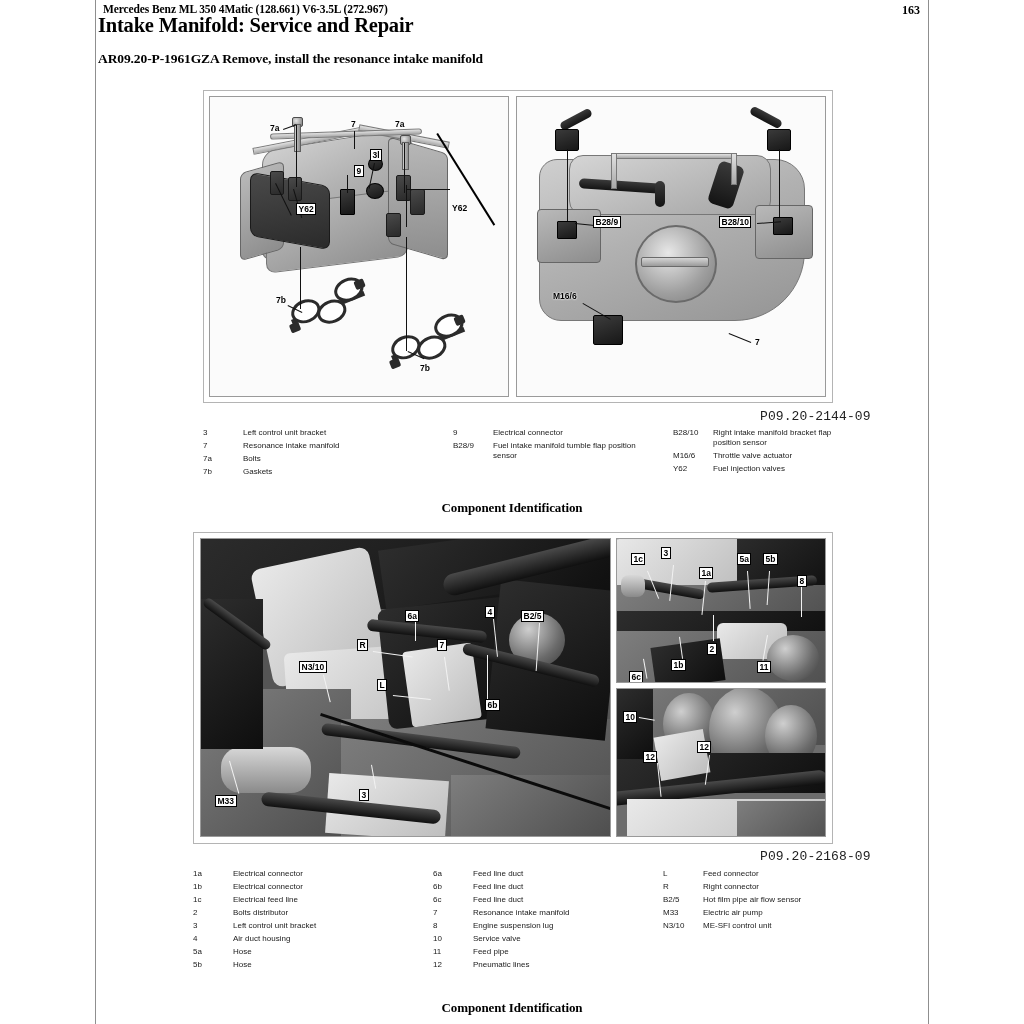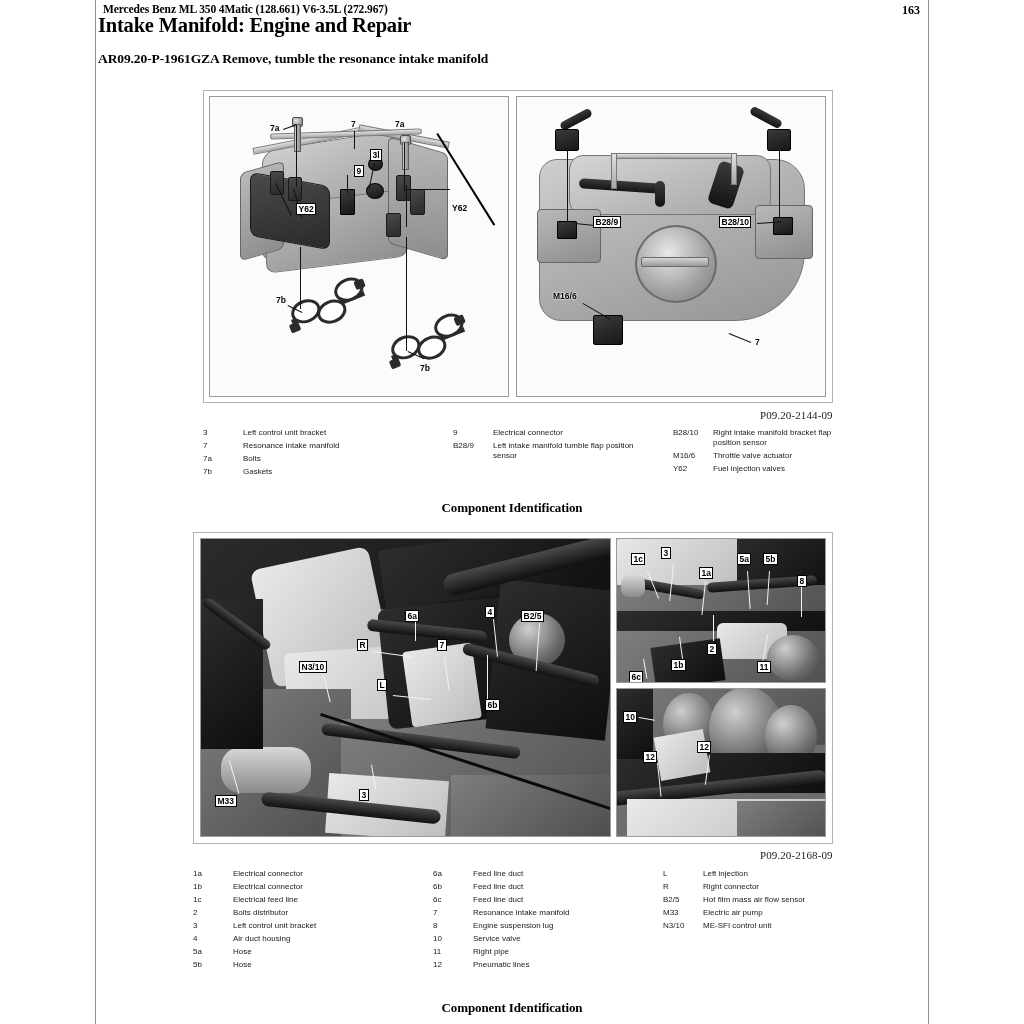--- a/index.html
+++ b/index.html
@@ -87,22 +87,22 @@
   .panel {
     position: absolute;
     border: 1px solid #9a9a9a;
     box-sizing: border-box;
     overflow: hidden;
     background: #f4f4f4;
   }
 
   .fig-id {
     position: absolute;
-    font-family: Liberation Serif, serif;
-    font-size: 11px;
+    font-family: Liberation Mono, monospace;
+    font-size: 13px;
     color: #222;
     letter-spacing: 0.1px;
     white-space: nowrap;
   }
 
   
   .fig-caption {
     position: absolute;
     width: 100%;
     text-align: center;
@@ -282,22 +282,22 @@
 </style>
 </head>
 <body>
 
 <div class="page-rule-left"></div>
 <div class="page-rule-right"></div>
 
 <div class="header">
   <div class="running-head">Mercedes Benz ML 350 4Matic (128.661) V6-3.5L (272.967)</div>
   <div class="page-number">163</div>
-  <div class="doc-title">Intake Manifold: Engine and Repair</div>
-  <div class="proc-title">AR09.20-P-1961GZA Remove, tumble the resonance intake manifold</div>
+  <div class="doc-title">Intake Manifold: Service and Repair</div>
+  <div class="proc-title">AR09.20-P-1961GZA Remove, install the resonance intake manifold</div>
 </div>
 
 <div class="figure" style="left:203px; top:90px; width:630px; height:313px;">
   <div class="figure-frame"></div>
 
   <div class="panel" style="left:6px; top:6px; width:300px; height:301px; background:#fbfbfb;">
 
     <div class="plenum" style="left:52px; top:42px; width:150px; height:108px; border-radius:14px 26px 18px 10px; transform:skewY(-9deg);"></div>
     <div class="plenum" style="left:56px; top:100px; width:140px; height:66px; border-radius:10px; transform:skewY(-7deg); background:linear-gradient(160deg,#bdbdbd,#8f8f8f);"></div>
     <div class="mid-part" style="left:178px; top:48px; width:58px; height:105px; border-radius:6px; transform:skewY(16deg);"></div>
@@ -431,21 +431,21 @@
       <span class="legend-val">Gaskets</span>
     </div>
   </div>
   <div class="legend-col" style="left:250px; width:200px;">
     <div class="legend-row">
       <span class="legend-key">9</span>
       <span class="legend-val">Electrical connector</span>
     </div>
     <div class="legend-row">
       <span class="legend-key">B28/9</span>
-      <span class="legend-val">Left intake manifold tumble flap position sensor</span>
+      <span class="legend-val">Fuel intake manifold tumble flap position sensor</span>
     </div>
   </div>
   <div class="legend-col" style="left:470px; width:175px;">
     <div class="legend-row">
       <span class="legend-key">B28/10</span>
       <span class="legend-val">Right intake manifold bracket flap position sensor</span>
     </div>
     <div class="legend-row">
       <span class="legend-key">M16/6</span>
       <span class="legend-val">Throttle valve actuator</span>
@@ -626,40 +626,40 @@
     <div class="legend-row">
       <span class="legend-key">8</span>
       <span class="legend-val">Engine suspension lug</span>
     </div>
     <div class="legend-row">
       <span class="legend-key">10</span>
       <span class="legend-val">Service valve</span>
     </div>
     <div class="legend-row">
       <span class="legend-key">11</span>
-      <span class="legend-val">Right pipe</span>
+      <span class="legend-val">Feed pipe</span>
     </div>
     <div class="legend-row">
       <span class="legend-key">12</span>
       <span class="legend-val">Pneumatic lines</span>
     </div>
   </div>
 
   <div class="legend-col" style="left:470px; width:185px;">
     <div class="legend-row">
       <span class="legend-key">L</span>
-      <span class="legend-val">Left injection</span>
+      <span class="legend-val">Feed connector</span>
     </div>
     <div class="legend-row">
       <span class="legend-key">R</span>
       <span class="legend-val">Right connector</span>
     </div>
     <div class="legend-row">
       <span class="legend-key">B2/5</span>
-      <span class="legend-val">Hot film mass air flow sensor</span>
+      <span class="legend-val">Hot film pipe air flow sensor</span>
     </div>
     <div class="legend-row">
       <span class="legend-key">M33</span>
       <span class="legend-val">Electric air pump</span>
     </div>
     <div class="legend-row">
       <span class="legend-key">N3/10</span>
       <span class="legend-val">ME-SFI control unit</span>
     </div>
   </div>

